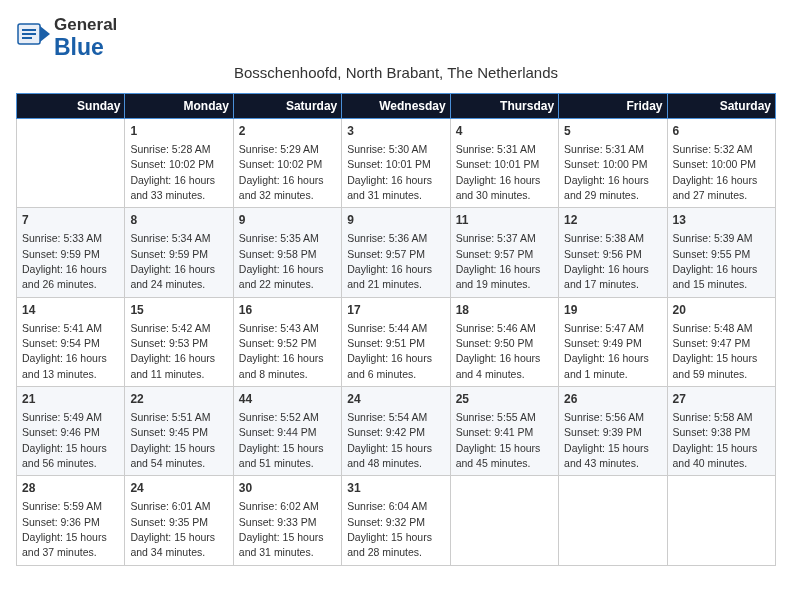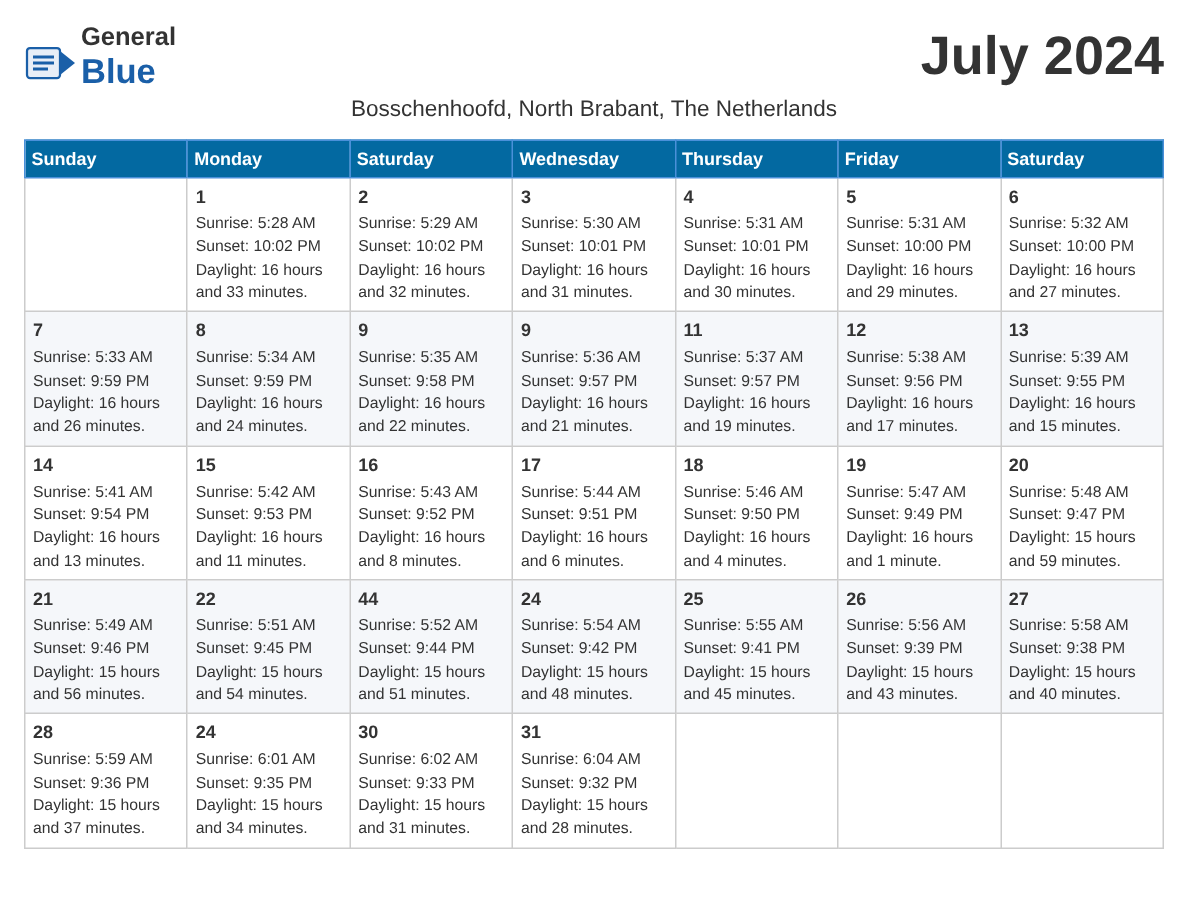--- a/index.html
+++ b/index.html
@@ -33,24 +33,24 @@
       color: #333;
       margin-bottom: 12px;
       font-weight: normal;
     }
     table {
       width: 100%;
       border-collapse: collapse;
       font-size: 11px;
     }
     thead tr th {
-      background: #0369a1;
+      background: #0f172a;
       color: #fff;
       padding: 5px 4px;
-      text-align: left;
+      text-align: right;
       font-size: 12px;
       border: 1px solid #4a90d9;
     }
     tbody tr td {
       border: 1px solid #ccc;
       vertical-align: top;
       padding: 4px 5px;
       height: 80px;
       width: 108px;
       color: #333;
@@ -76,37 +76,36 @@
       color: #333;
       line-height: 1.45;
       text-align: center;
     }
   </style>
 </head>
 <body>
 
 <div class="header">
   <div class="logo">
-    <div style="display:flex;align-items:flex-end;gap:2px;">
+    <div style="display:flex;align-items:flex-start;gap:2px;">
       <div style="position:relative;width:36px;height:36px;">
         <svg width="36" height="36" viewBox="0 0 36 36">
           <rect x="2" y="8" width="22" height="20" rx="2" fill="#e8eef7" stroke="#1a5fa8" stroke-width="1.5"></rect>
           <polygon points="24,10 34,18 24,26" fill="#1a5fa8"></polygon>
           <line x1="6" y1="14" x2="20" y2="14" stroke="#1a5fa8" stroke-width="2"></line>
           <line x1="6" y1="18" x2="20" y2="18" stroke="#1a5fa8" stroke-width="2"></line>
           <line x1="6" y1="22" x2="16" y2="22" stroke="#1a5fa8" stroke-width="2"></line>
         </svg>
       </div>
       <div>
         <div style="font-size:17px;font-weight:bold;color:#333;line-height:1.1;">General</div>
         <div style="font-size:23px;font-weight:bold;color:#1a5fa8;line-height:1.1;">Blue</div>
       </div>
     </div>
   </div>
-  <div class="month-title">July 2024</div>
 </div>
 
 <div class="location">Bosschenhoofd, North Brabant, The Netherlands</div>
 
 <table>
   <thead>
     <tr id="weekday-header">
         <th>Sunday</th>
         <th>Monday</th>
         <th>Saturday</th>

